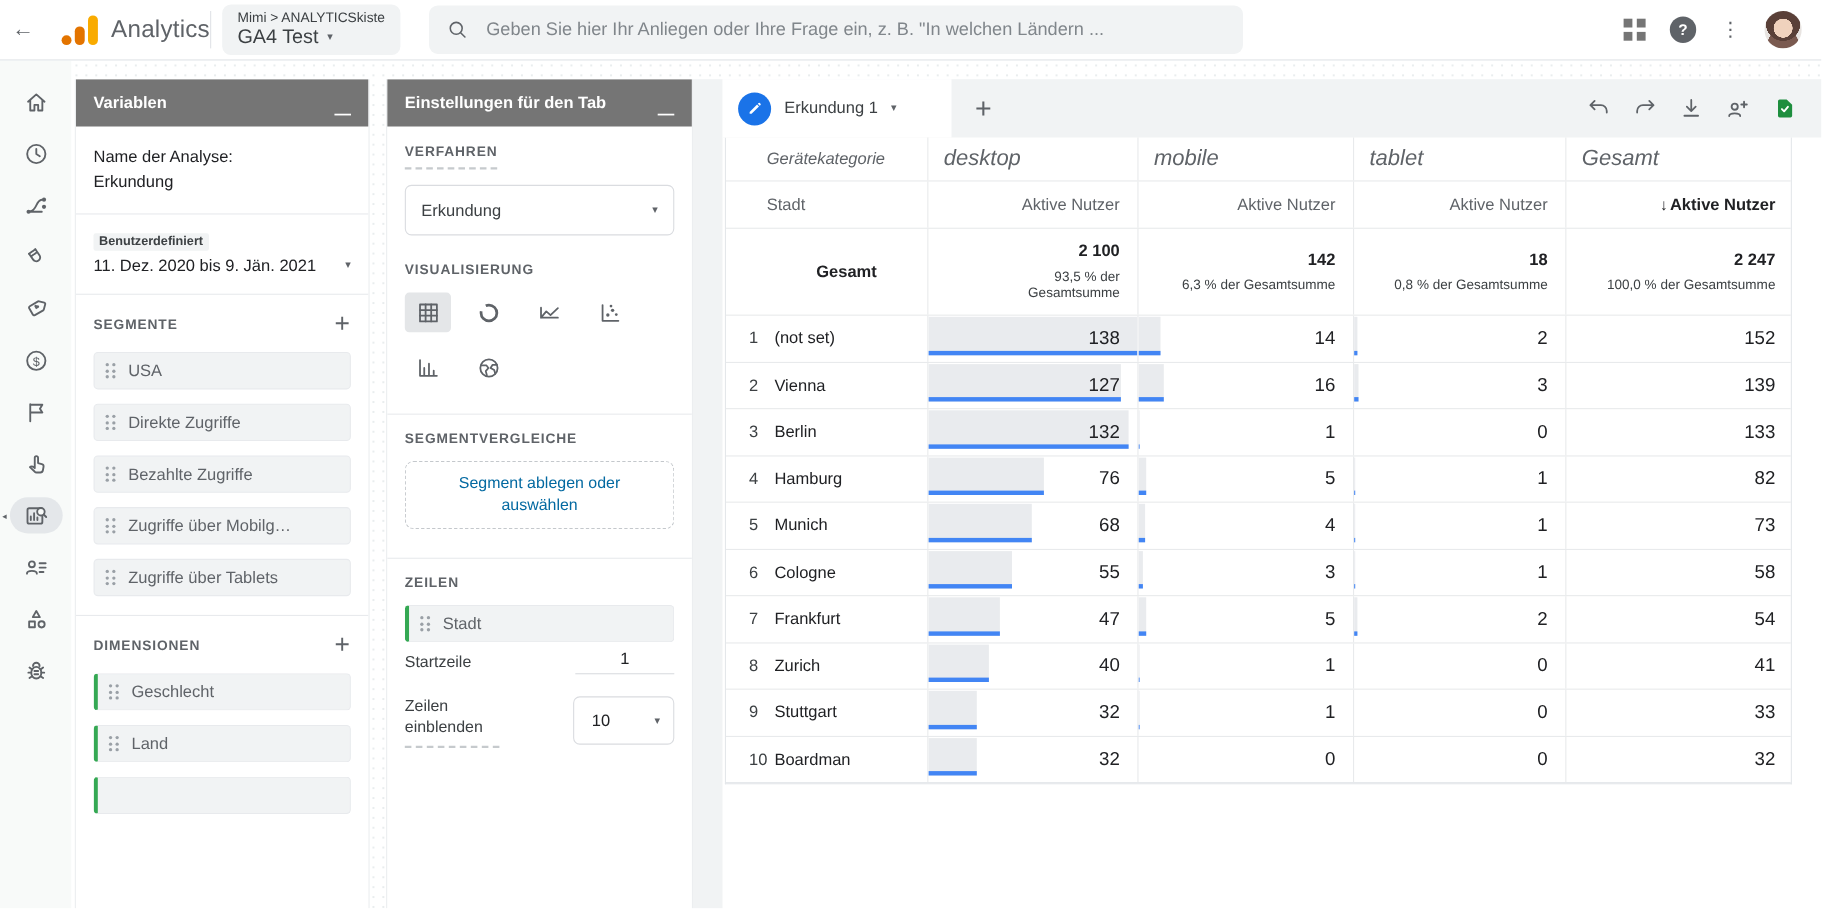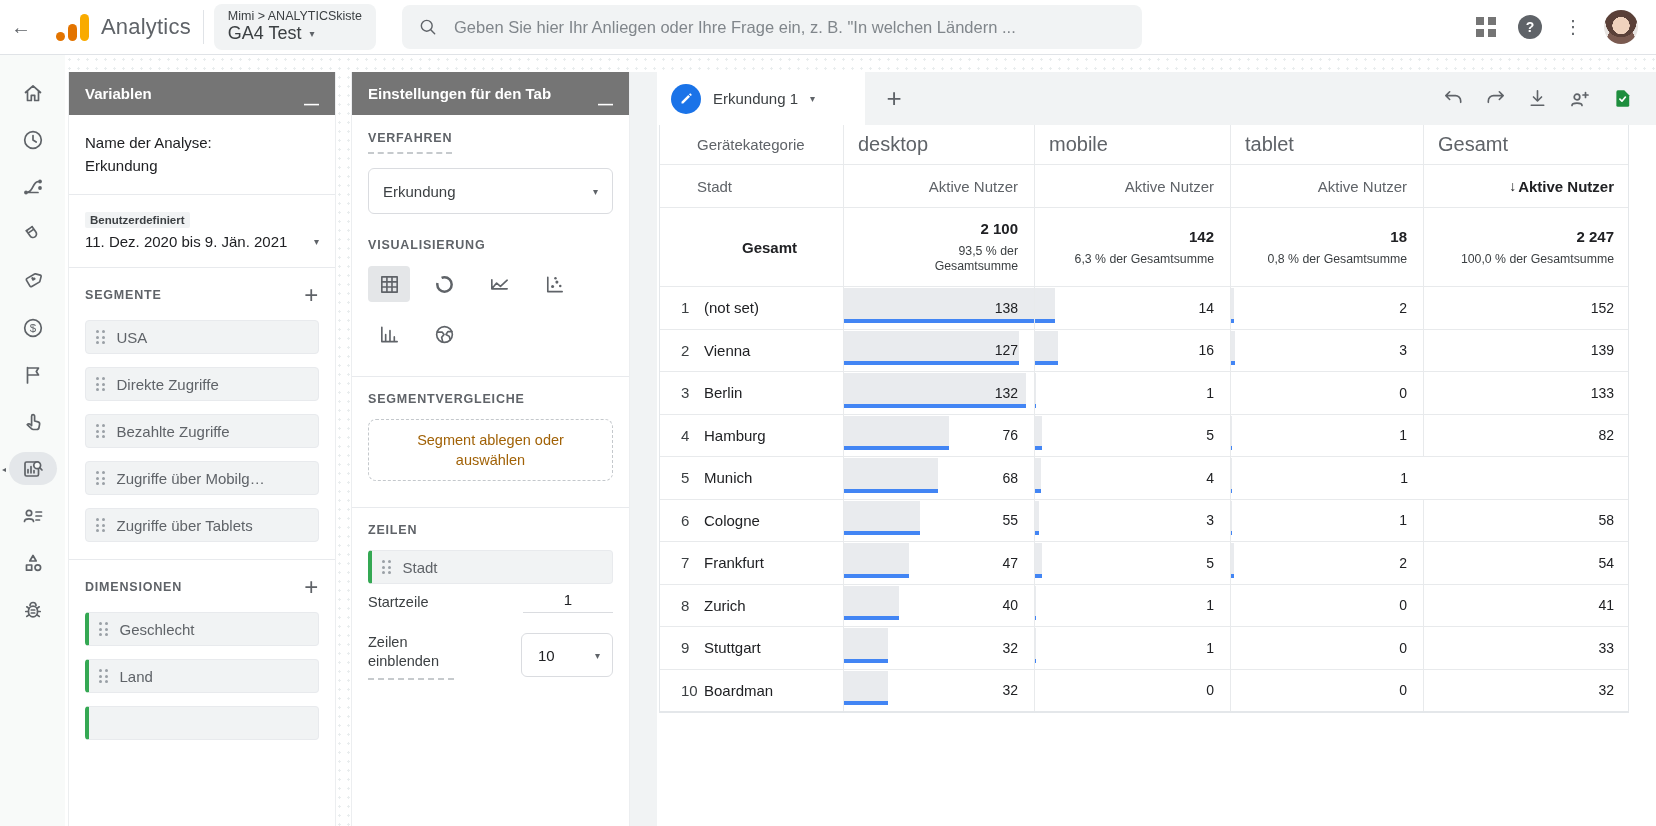--- a/index.html
+++ b/index.html
@@ -6,21 +6,21 @@
   *{box-sizing:border-box;font-family:"Liberation Sans","DejaVu Sans",sans-serif;}
   #app{position:relative;width:1656px;height:826px;overflow:hidden;background:#fff;color:#3c4043;}
 
   
   .topbar{position:absolute;top:0;left:0;right:0;height:55px;background:#fff;border-bottom:1px solid #e0e3e7;display:flex;align-items:center;z-index:5;}
   .back-btn{width:42px;display:flex;justify-content:center;color:#5f6368;font-size:20px;cursor:pointer;}
   .ga-logo{display:flex;align-items:flex-end;gap:3px;height:28px;margin:0 12px 0 14px;}
   .ga-dot{width:9px;height:9px;border-radius:50%;background:#e37400;}
   .ga-bar-m{width:9px;height:17px;border-radius:4.5px;background:#e37400;}
   .ga-bar-t{width:9px;height:27px;border-radius:4.5px;background:#f9ab00;}
-  .brand{font-size:22px;color:#5f6368;letter-spacing:.2px;margin-right:12px;}
+  .brand{font-size:22px;color:#5f6368;letter-spacing:.2px;margin-right:0;}
   .tb-divider{width:1px;height:34px;background:#e0e3e7;margin-right:10px;}
   .property-chip{background:#f1f3f4;border-radius:8px;padding:5px 14px 6px 14px;line-height:1.15;cursor:pointer;}
   .property-chip .crumb{font-size:12.5px;color:#3c4043;}
   .property-chip .prop{font-size:18px;color:#3c4043;display:flex;align-items:center;gap:8px;}
   .caret{font-size:10px;color:#5f6368;}
   .searchbar{flex:0 0 740px;margin-left:26px;height:44px;background:#f1f3f4;border-radius:8px;display:flex;align-items:center;padding:0 16px;gap:14px;}
   .search-glyph{color:#5f6368;flex:0 0 auto;display:flex;}
   .searchbar input{flex:1;border:none;outline:none;background:transparent;font-size:16.5px;color:#3c4043;}
   .searchbar input::placeholder{color:#80868b;}
   .tb-actions{display:flex;align-items:center;gap:22px;margin-left:auto;margin-right:18px;}
@@ -59,21 +59,21 @@
   .dots6{display:grid;grid-template-columns:3px 3px;grid-gap:2.5px;}
   .dots6 i{width:3px;height:3px;border-radius:50%;background:#9aa0a6;}
   .name-line{font-size:15px;color:#202124;line-height:23px;}
   .badge{display:inline-block;background:#f1f3f4;color:#3c4043;font-size:11.5px;font-weight:bold;padding:2px 5px;border-radius:2px;}
   .daterange{font-size:15px;color:#202124;margin-top:5px;display:flex;align-items:center;gap:7px;cursor:pointer;justify-content:space-between;}
   .dashed-label{display:inline-block;border-bottom:2px dashed #c6cacd;padding-bottom:7px;}
   .select-box{margin-top:14px;height:46px;border:1px solid #dadce0;border-radius:6px;display:flex;align-items:center;justify-content:space-between;padding:0 14px;font-size:15px;color:#3c4043;cursor:pointer;}
   .viz-row{display:flex;gap:13px;margin-top:14px;}
   .viz-tile{width:42px;height:36px;border-radius:4px;display:flex;align-items:center;justify-content:center;color:#5f6368;cursor:pointer;}
   .viz-tile.sel{background:#e4e6e8;}
-  .dropzone{margin-top:13px;border:1px dashed #c4c8cc;border-radius:8px;padding:10px 12px;text-align:center;font-size:14.5px;color:#a16207;line-height:20px;cursor:pointer;}
+  .dropzone{margin-top:13px;border:1px dashed #c4c8cc;border-radius:8px;padding:10px 12px;text-align:center;font-size:14.5px;color:#0369a1;line-height:20px;cursor:pointer;}
   .inline-field{display:flex;align-items:center;justify-content:space-between;margin-top:6px;font-size:14.5px;color:#3c4043;}
   .ufield{width:90px;text-align:center;border:none;border-bottom:1px solid #dadce0;font-size:15px;color:#202124;outline:none;background:transparent;padding-bottom:4px;}
   .mini-select{width:92px;height:44px;border:1px solid #dadce0;border-radius:6px;display:flex;align-items:center;justify-content:space-between;padding:0 12px 0 16px;font-size:15px;color:#202124;cursor:pointer;}
 
   
   .gutter{position:absolute;top:17px;left:565px;width:27px;bottom:0;background:#f1f3f4;}
   .canvas{position:absolute;top:17px;left:592px;right:0;bottom:0;background:#fff;}
   .tabstrip{height:53px;background:#f1f3f4;display:flex;align-items:stretch;}
   .tab{width:208px;background:#fff;display:flex;align-items:center;gap:12px;padding:0 14px;cursor:pointer;}
   .pencil-circ{width:30px;height:30px;border-radius:50%;background:#1a73e8;display:flex;align-items:center;justify-content:center;flex:0 0 auto;}
@@ -81,37 +81,37 @@
   .tab-plus{width:58px;display:flex;align-items:center;justify-content:center;font-size:26px;font-weight:300;color:#5f6368;cursor:pointer;}
   .strip-actions{margin-left:auto;display:flex;align-items:center;gap:19px;padding-right:22px;color:#5f6368;}
   .strip-actions .act{cursor:pointer;display:flex;}
 
   
   .ga-table{margin-left:2px;width:970px;border:1px solid #e4e7ea;border-top:none;}
   .trow{display:grid;grid-template-columns:184px 191px 196px 193px 206px;border-bottom:1px solid #e8eaec;}
   .trow:last-child{border-bottom:1px solid #e4e7ea;}
   .tcell{border-right:1px solid #e8eaec;position:relative;display:flex;align-items:center;overflow:hidden;}
   .tcell:last-child{border-right:none;}
-  .hrow1{height:40px;}
+  .hrow1{height:40px;font-style:italic;}
   .hrow2{height:43px;}
   .totrow{height:79px;}
   .drow{height:42.5px;}
   .h-dim{padding-left:37px;font-size:15px;color:#5f6368;}
   .h-col{padding-left:14px;font-size:20px;color:#5f6368;}
   .h-metric{justify-content:flex-end;padding-right:16px;font-size:15px;color:#5f6368;}
   .h-metric.sorted{color:#202124;font-weight:bold;gap:2px;}
   .sort-arrow{font-size:14px;}
   .tot-label{padding-left:82px;font-size:15px;font-weight:bold;color:#202124;}
   .tot-metric{flex-direction:column;align-items:flex-end;justify-content:center;padding-right:16px;}
   .tot-val{font-size:15px;font-weight:bold;color:#202124;}
   .tot-share{margin-top:7px;font-size:12.3px;color:#3c4043;text-align:right;white-space:pre-line;line-height:15px;}
   .d-dim{font-size:15px;color:#202124;}
   .rank{width:44px;text-align:left;padding-left:21px;color:#3c4043;flex:0 0 auto;}
   .city{color:#202124;}
-  .d-metric{justify-content:flex-end;padding-right:16px;font-size:14px;color:#202124;}
+  .d-metric{justify-content:flex-end;padding-right:16px;font-size:17px;color:#202124;}
   .cellbar{position:absolute;left:0;top:1px;bottom:6px;background:#e9ebee;border-bottom:4px solid #4285f4;}
   .d-metric .val{position:relative;}
 
   .ic{fill:none;stroke:currentColor;stroke-width:1.7;stroke-linecap:round;stroke-linejoin:round;}
   .icf{fill:currentColor;stroke:none;}
 </style>
 </head>
 <body>
 
 <div id="app">
@@ -613,20 +613,23 @@
               <span class="val">68</span>
             </div>
           <div class="tcell d-metric">
               <span class="cellbar" style="width: 2.89855%;"></span>
               <span class="val">4</span>
             </div>
           <div class="tcell d-metric">
               <span class="cellbar" style="width: 0.724638%;"></span>
               <span class="val">1</span>
             </div>
+          <div class="tcell d-metric">
+              <span class="val">73</span>
+            </div>
         </div>
         <div class="trow drow">
           <div class="tcell d-dim">
               <span class="rank">6</span>
               <span class="city">Cologne</span>
             </div>
           <div class="tcell d-metric">
               <span class="cellbar" style="width: 39.8551%;"></span>
               <span class="val">55</span>
             </div>

